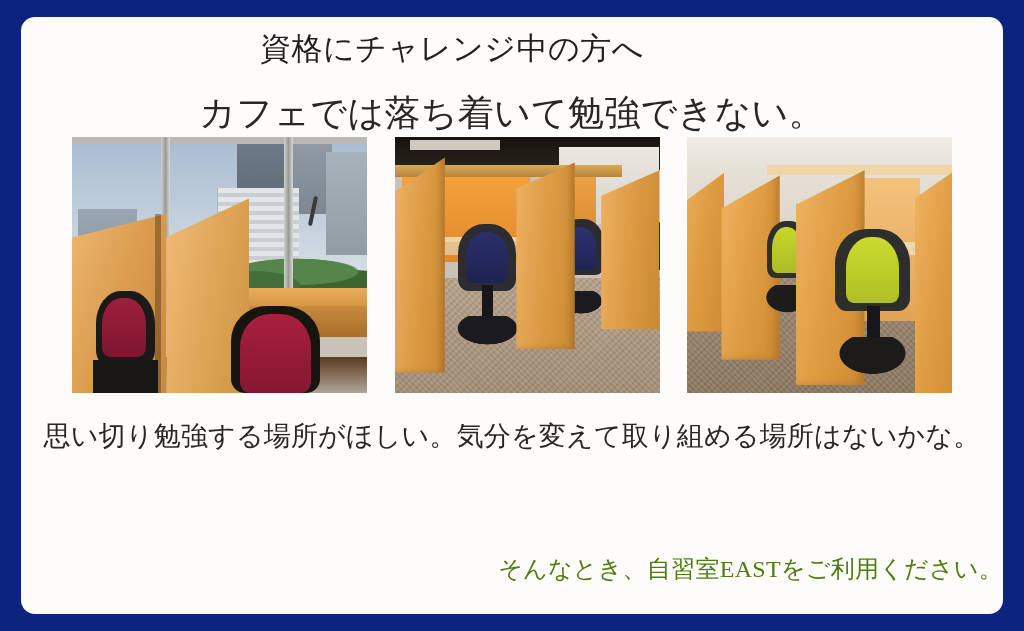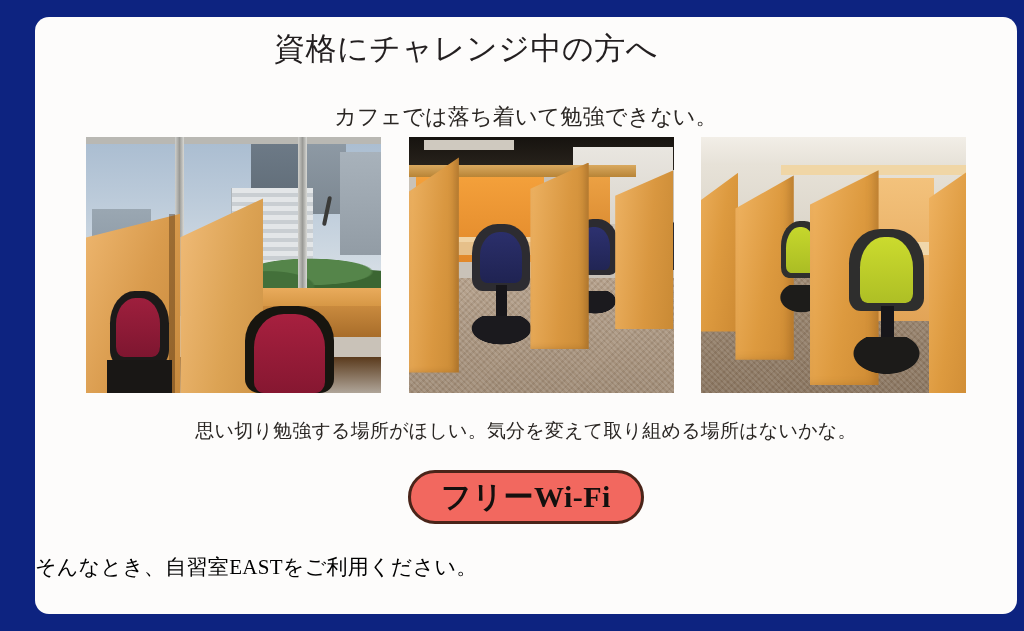--- a/index.html
+++ b/index.html
@@ -15,21 +15,21 @@
   #poster {
     position: relative;
     width: 1024px;
     height: 631px;
     background: #0d2380;
   }
 
   
   #card {
     position: absolute;
-    left: 35px;
+    left: 21px;
     top: 17px;
     width: 982px;
     height: 597px;
     background: #fdfcfb;
     border-radius: 14px;
   }
 
   
   .headline {
     position: absolute;
@@ -49,24 +49,23 @@
   .problem-row {
     position: absolute;
     left: 0;
     top: 73px;
     width: 982px;
     display: flex;
     justify-content: center;
     align-items: baseline;
     gap: 40px;
     color: #2a2623;
-    font-size: 22px;
+    font-size: 36px;
     line-height: 1.3;
     letter-spacing: 0.2px;
-    margin-top: 13px;
   }
 
   
   .photo-strip {
     position: absolute;
     left: 51px;
     top: 120px;
     width: 880px;
     height: 256px;
     display: flex;
@@ -368,21 +367,21 @@
   }
 
   
   .need-line {
     position: absolute;
     left: 0;
     top: 402px;
     width: 982px;
     text-align: center;
     color: #2a2623;
-    font-size: 19px;
+    font-size: 27px;
     line-height: 1.3;
     letter-spacing: 0.2px;
   }
 
   
   .pill-row {
     position: absolute;
     left: 0;
     top: 453px;
     width: 982px;
@@ -408,23 +407,23 @@
     white-space: nowrap;
   }
   .pill.wifi { min-width: 236px; }
 
   
   .closing {
     position: absolute;
     left: 0;
     top: 537px;
     width: 982px;
-    text-align: left;
-    color: #000000;
-    font-size: 21px;
+    text-align: right;
+    color: #4d7c0f;
+    font-size: 24px;
     line-height: 1.3;
     letter-spacing: 0.3px;
   }
 </style>
 </head>
 <body>
 
 <div id="poster">
   <div id="card">
 
@@ -508,21 +507,18 @@
         <div class="layer ch3-col"></div>
         <div class="layer ch3-base"></div>
         <div class="layer pan pan3"></div>
       </div>
 
     </div>
 
     <div class="need-line">思い切り勉強する場所がほしい。気分を変えて取り組める場所はないかな。</div>
 
     <div class="pill-row">
-      <div class="pill wifi">
-        <span>フリーWi-Fi</span>
-      </div>
     </div>
 
     <div class="closing">そんなとき、自習室EASTをご利用ください。</div>
 
   </div>
 </div>
 
 </body></html>

